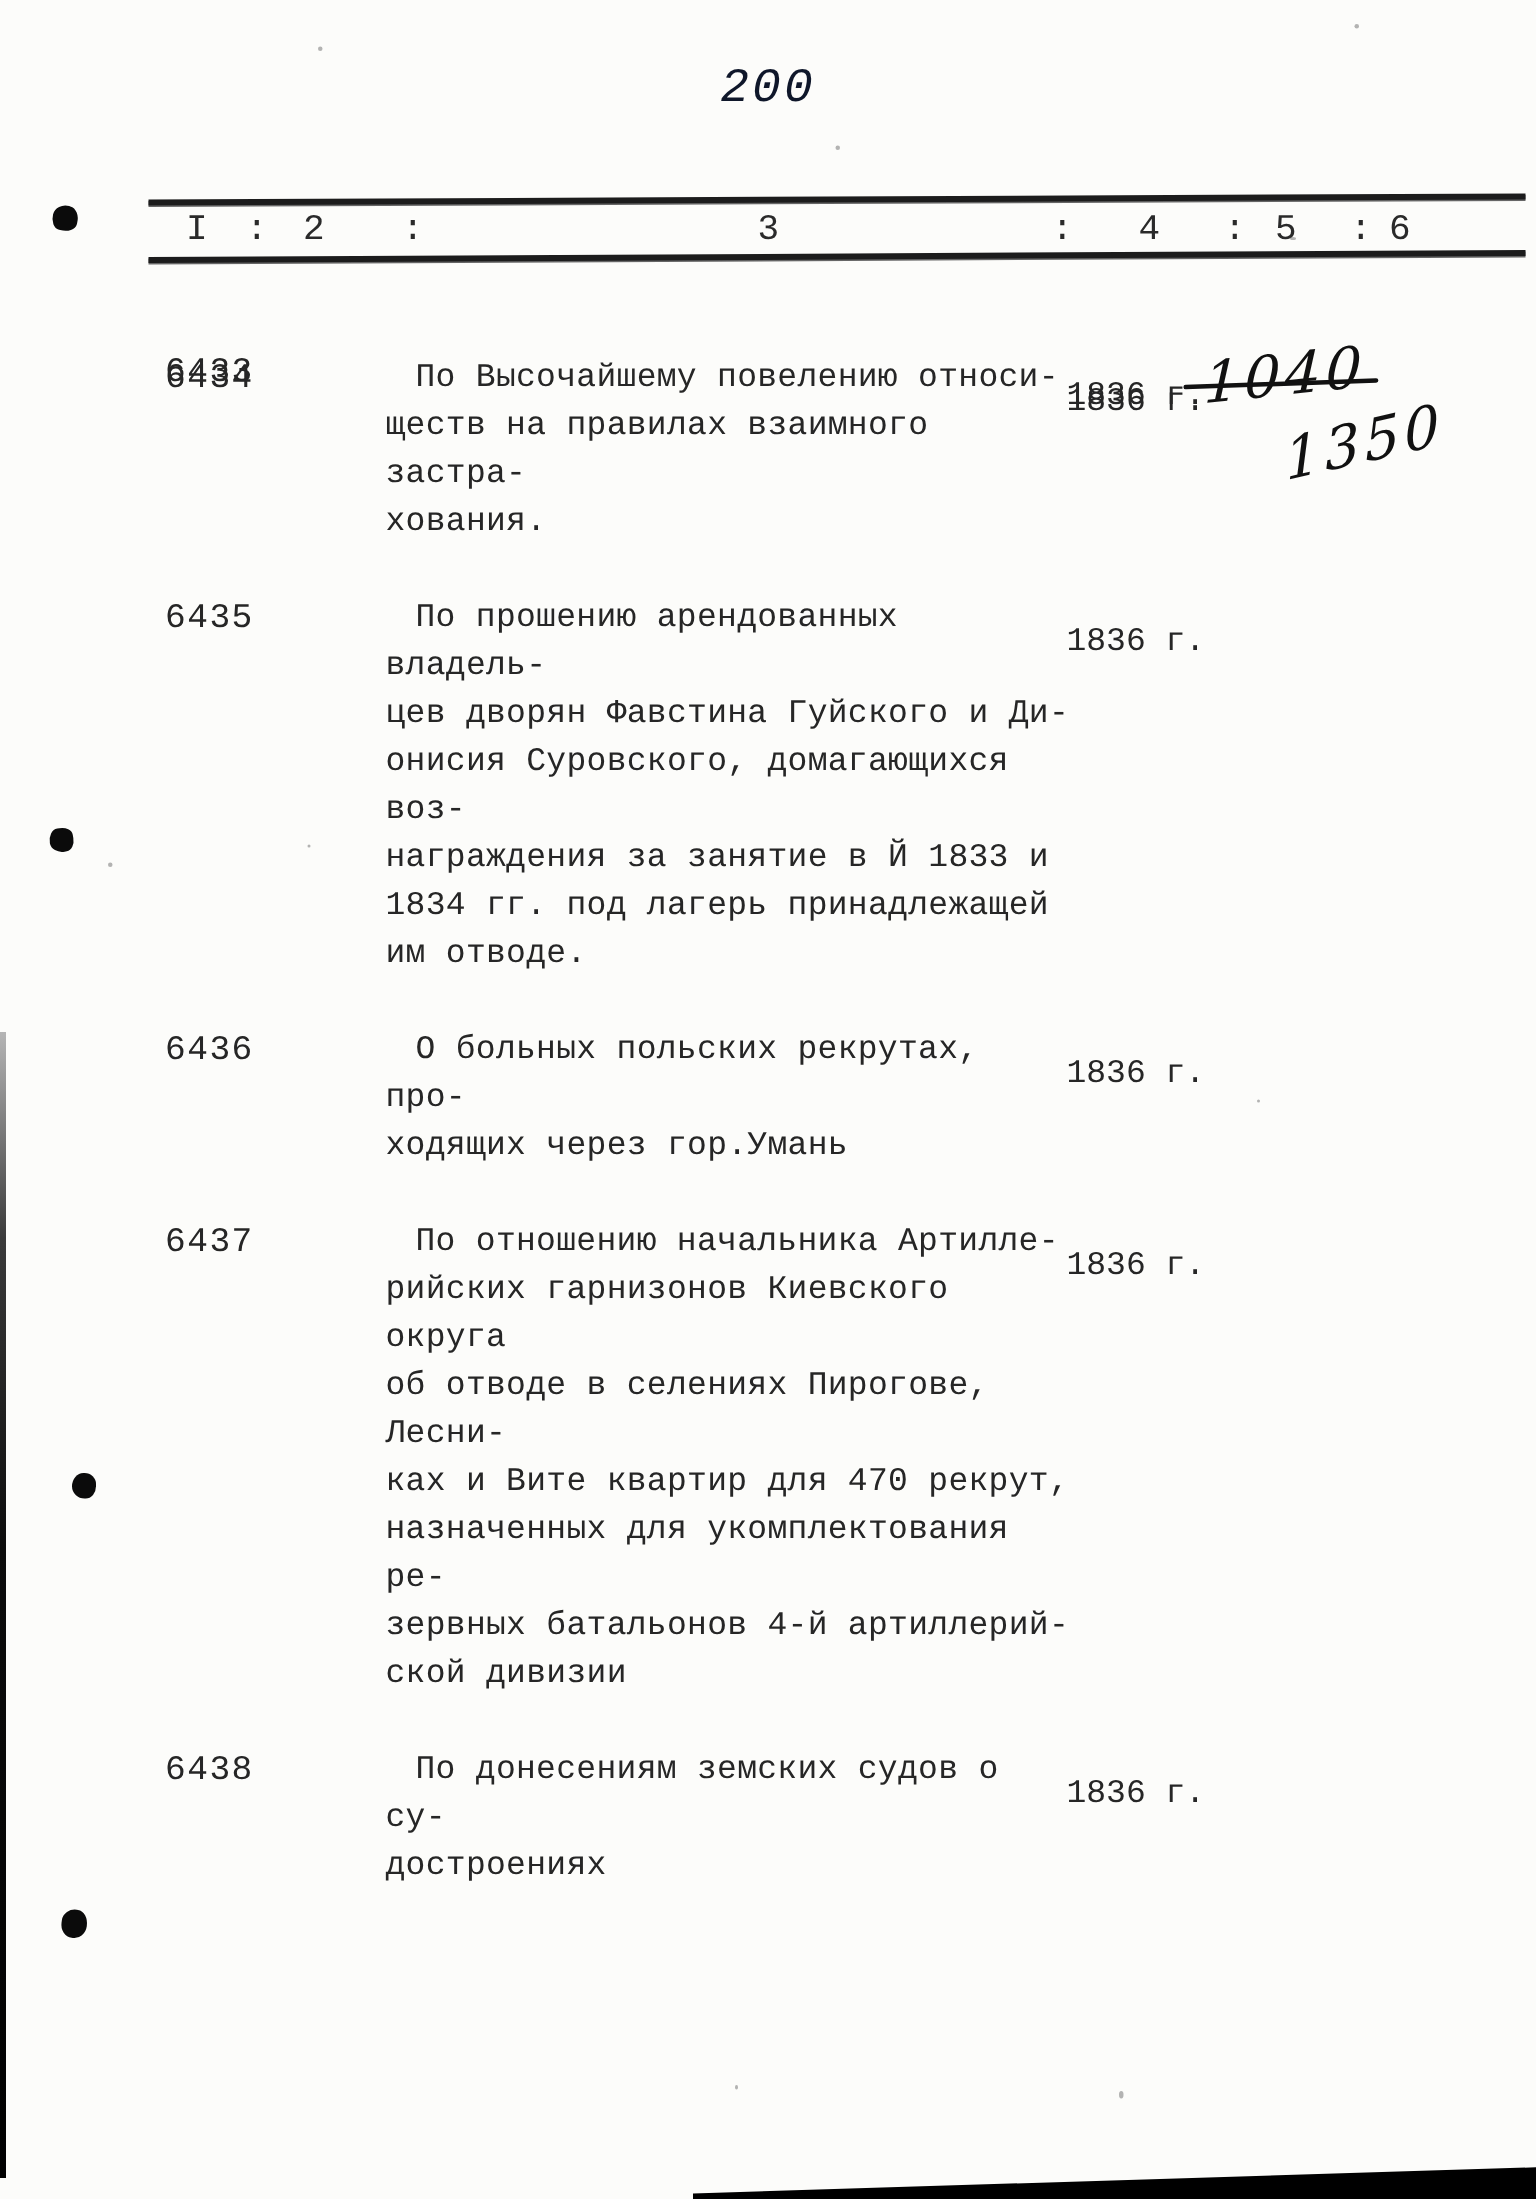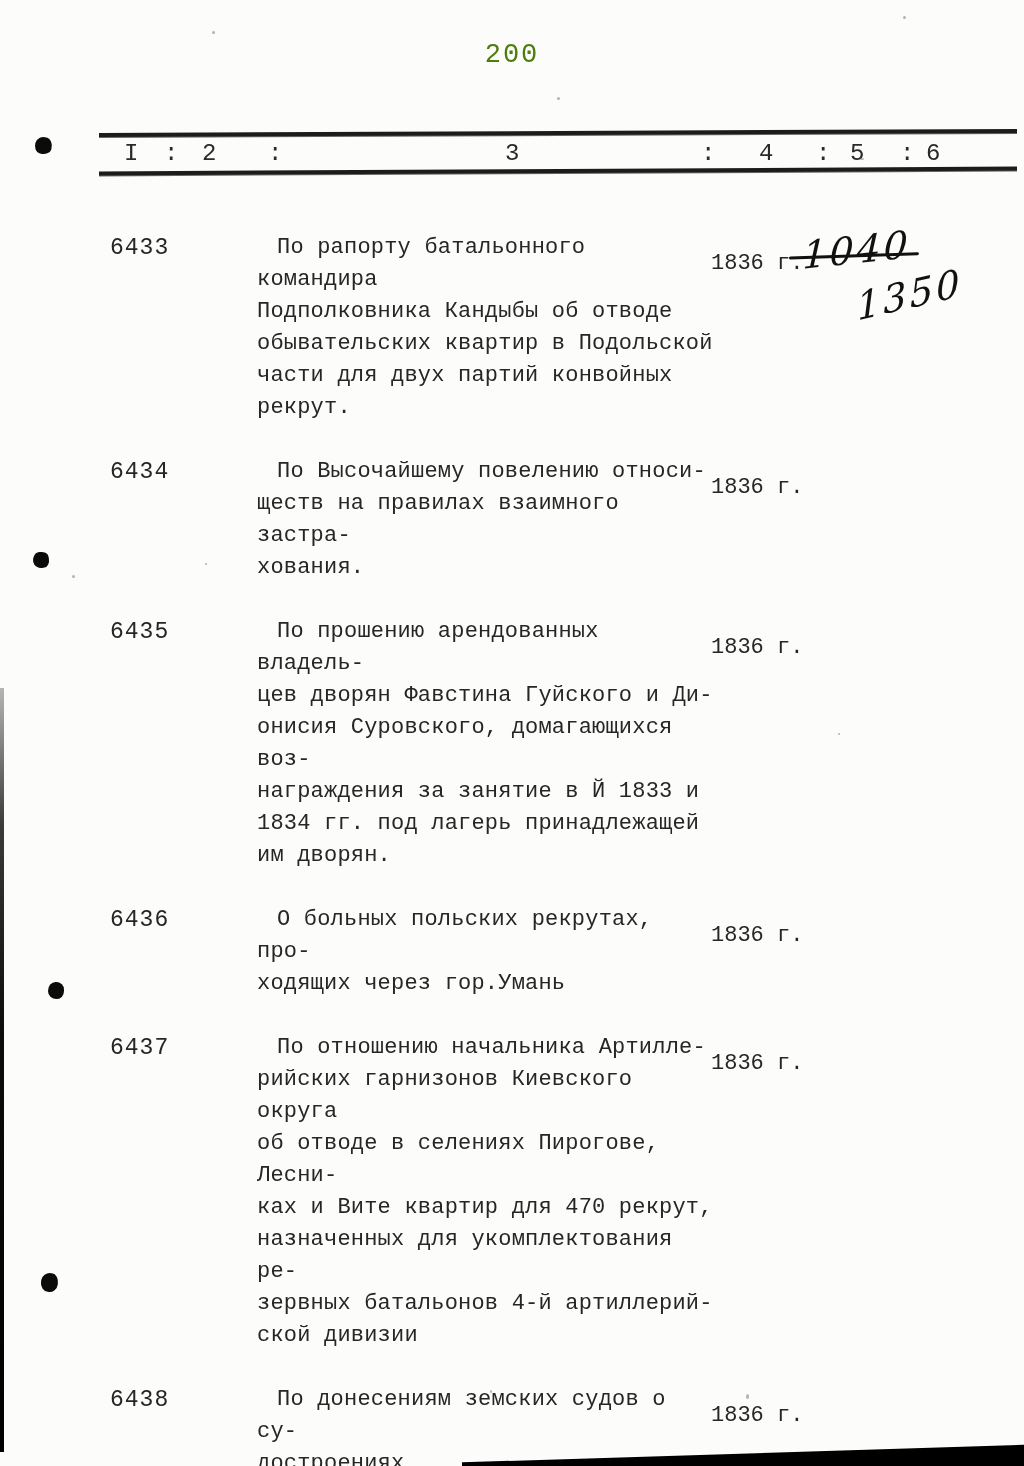--- a/index.html
+++ b/index.html
@@ -7,21 +7,21 @@
     position:relative;
     width:1024px;height:1466px;
     background:#fcfcfa;
     overflow:hidden;
     font-family:"Liberation Mono","DejaVu Sans Mono",monospace;
     color:#262626;
   }
   
   .page-number{
     position:absolute;top:40px;left:0;width:1024px;
-    text-align:center;font-size:27px;letter-spacing:2px;color:#4d7c0f;
+    text-align:center;font-size:32px;letter-spacing:2px;color:#0f172a;font-style:italic;
   }
   
   .rule{position:absolute;left:99px;width:918px;background:#1c1c1c;}
   .rule-top{top:131px;height:4px;transform:rotate(-0.25deg);box-shadow:0 1px 0 #666;}
   .rule-bottom{top:169px;height:4px;transform:rotate(-0.3deg);box-shadow:0 1px 0 #666;}
   
   .hcell{position:absolute;top:140px;font-size:24px;color:#2a2a2a;}
   .hc0{left:124px;} .hc1{left:164px;} .hc2{left:202px;} .hc3{left:268px;}
   .hc4{left:505px;} .hc5{left:701px;} .hc6{left:759px;} .hc7{left:816px;}
   .hc8{left:850px;} .hc9{left:900px;} .hc10{left:926px;}
@@ -96,27 +96,20 @@
   <div class="handwriting">
     <span class="hw-crossed">1040</span>
     <span class="hw-strike"></span>
     <span class="hw-new">1350</span>
   </div>
 
   <div class="entries">
 
     <div class="entry">
       <span class="entry-number">6433</span>
-      <div class="entry-lines">
-        <div class="line">По рапорту батальонного командира</div>
-        <div class="line">Подполковника Кандыбы об отводе</div>
-        <div class="line">обывательских квартир в Подольской</div>
-        <div class="line">части для двух партий конвойных</div>
-        <div class="line">рекрут.</div>
-      </div>
       <span class="entry-date">1836 г.</span>
     </div>
 
     <div class="entry">
       <span class="entry-number">6434</span>
       <div class="entry-lines">
         <div class="line">По Высочайшему повелению относи-</div>
         <div class="line">ществ на правилах взаимного застра-</div>
         <div class="line">хования.</div>
       </div>
@@ -124,21 +117,21 @@
     </div>
 
     <div class="entry">
       <span class="entry-number">6435</span>
       <div class="entry-lines">
         <div class="line">По прошению арендованных владель-</div>
         <div class="line">цев дворян Фавстина Гуйского и Ди-</div>
         <div class="line">онисия Суровского, домагающихся воз-</div>
         <div class="line">награждения за занятие в Й 1833 и</div>
         <div class="line">1834 гг. под лагерь принадлежащей</div>
-        <div class="line">им дворян.</div>
+        <div class="line">им отводе.</div>
       </div>
       <span class="entry-date">1836 г.</span>
     </div>
 
     <div class="entry">
       <span class="entry-number">6436</span>
       <div class="entry-lines">
         <div class="line">О больных польских рекрутах, про-</div>
         <div class="line">ходящих через гор.Умань</div>
       </div>

